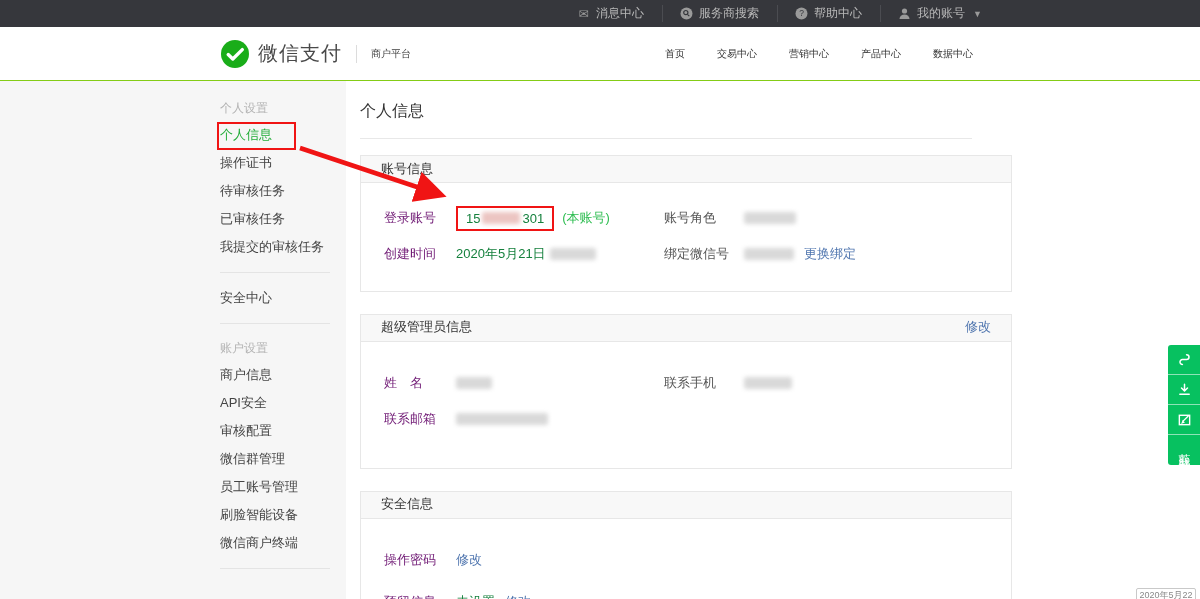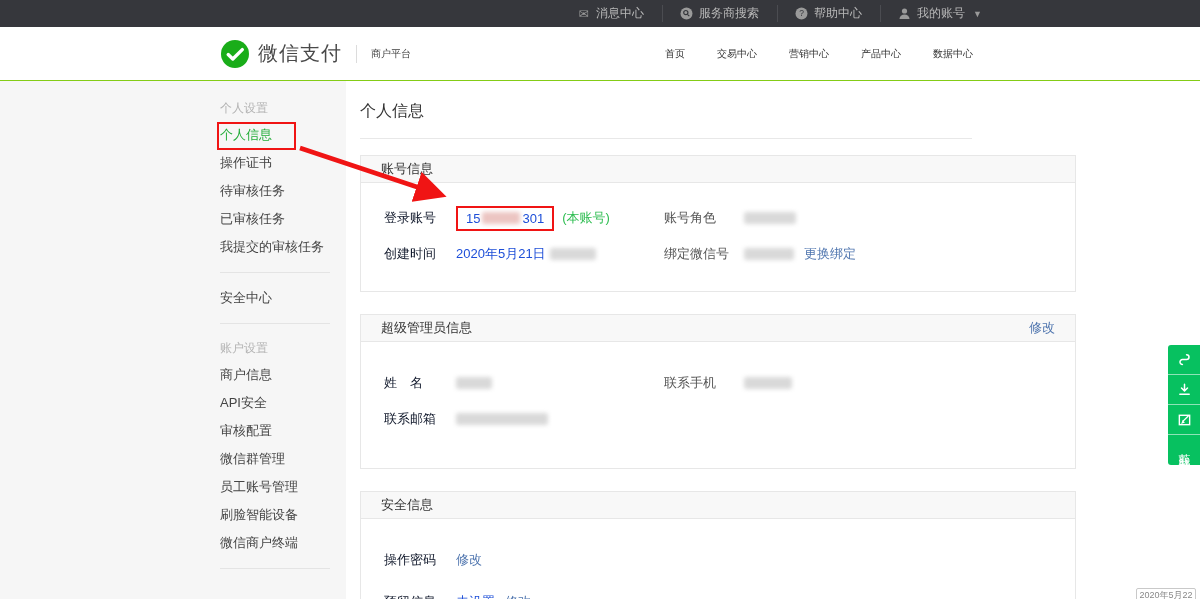--- a/index.html
+++ b/index.html
@@ -36,39 +36,39 @@
   .sidebar { width:346px; background:#f6f6f6; padding:14px 0 0 220px; flex-shrink:0; }
   .side-header { font-size:12px; color:#b3b3b3; height:26px; line-height:26px; }
   .side-item { font-size:13px; color:#454545; height:28px; line-height:28px; cursor:pointer; }
   .side-item.active { color:#22ac38; }
   .side-divider { border-top:1px solid #e4e4e4; margin:11px 0; width:110px; }
 
   .main { flex:1; padding:12px 0 0 14px; background:#fff; }
   .page-title { font-size:16px; color:#333; padding:8px 0 16px 0; }
   .title-rule { width:612px; border-bottom:1px solid #e8e8e8; }
 
-  .card { width:716px; border:1px solid #e7e7e7; margin-top:16px; background:#fff; }
-  .card + .card { margin-top:22px; }
+  .card { width:652px; border:1px solid #e7e7e7; margin-top:16px; background:#fff; }
+  .card + .card { margin-top:22px;font-family:Liberation Mono, monospace; }
   .card-header { background:#f8f8f8; border-bottom:1px solid #e7e7e7; height:27px;
     line-height:26px; padding:0 20px; font-size:13px; color:#333; position:relative; }
   .card-action { position:absolute; right:20px; top:0; font-size:13px; color:#5076af;
     cursor:pointer; }
   .card-body { padding:20px 0 22px 23px; font-size:13px; color:#333; }
   .info-row { display:flex; align-items:center; min-height:30px; }
   .info-row + .info-row { margin-top:6px; }
   .col-1 { width:280px; display:flex; align-items:center; }
   .col-2 { display:flex; align-items:center; }
-  .flabel { width:72px; color:#0f172a; flex-shrink:0; }
+  .flabel { width:72px; color:#701a75; flex-shrink:0; }
   .flabel2 { width:80px; color:#555; flex-shrink:0; }
   .blur { display:inline-block; height:12px; background:#d9d9d9; border-radius:2px;
     filter:blur(2px); }
   .blur.pink { background:#ecc5c2; }
   .green-tag { color:#2dbd50; margin-left:6px; }
   .blue-link { color:#5076af; cursor:pointer; }
-  .value-text { color:#1d4ed8; }
+  .value-text { color:#15803d; }
 
   
   .anno-sidebar-box { position:absolute; left:217px; top:122px; width:79px; height:28px;
     border:2px solid #f01414; pointer-events:none; z-index:30; }
   .anno-arrow { position:absolute; left:290px; top:138px; width:175px; height:72px;
     pointer-events:none; z-index:30; }
   .anno-login-box { display:inline-flex; align-items:center; border:2px solid #f01414;
     padding:3px 8px; margin-right:2px; }
 
   

